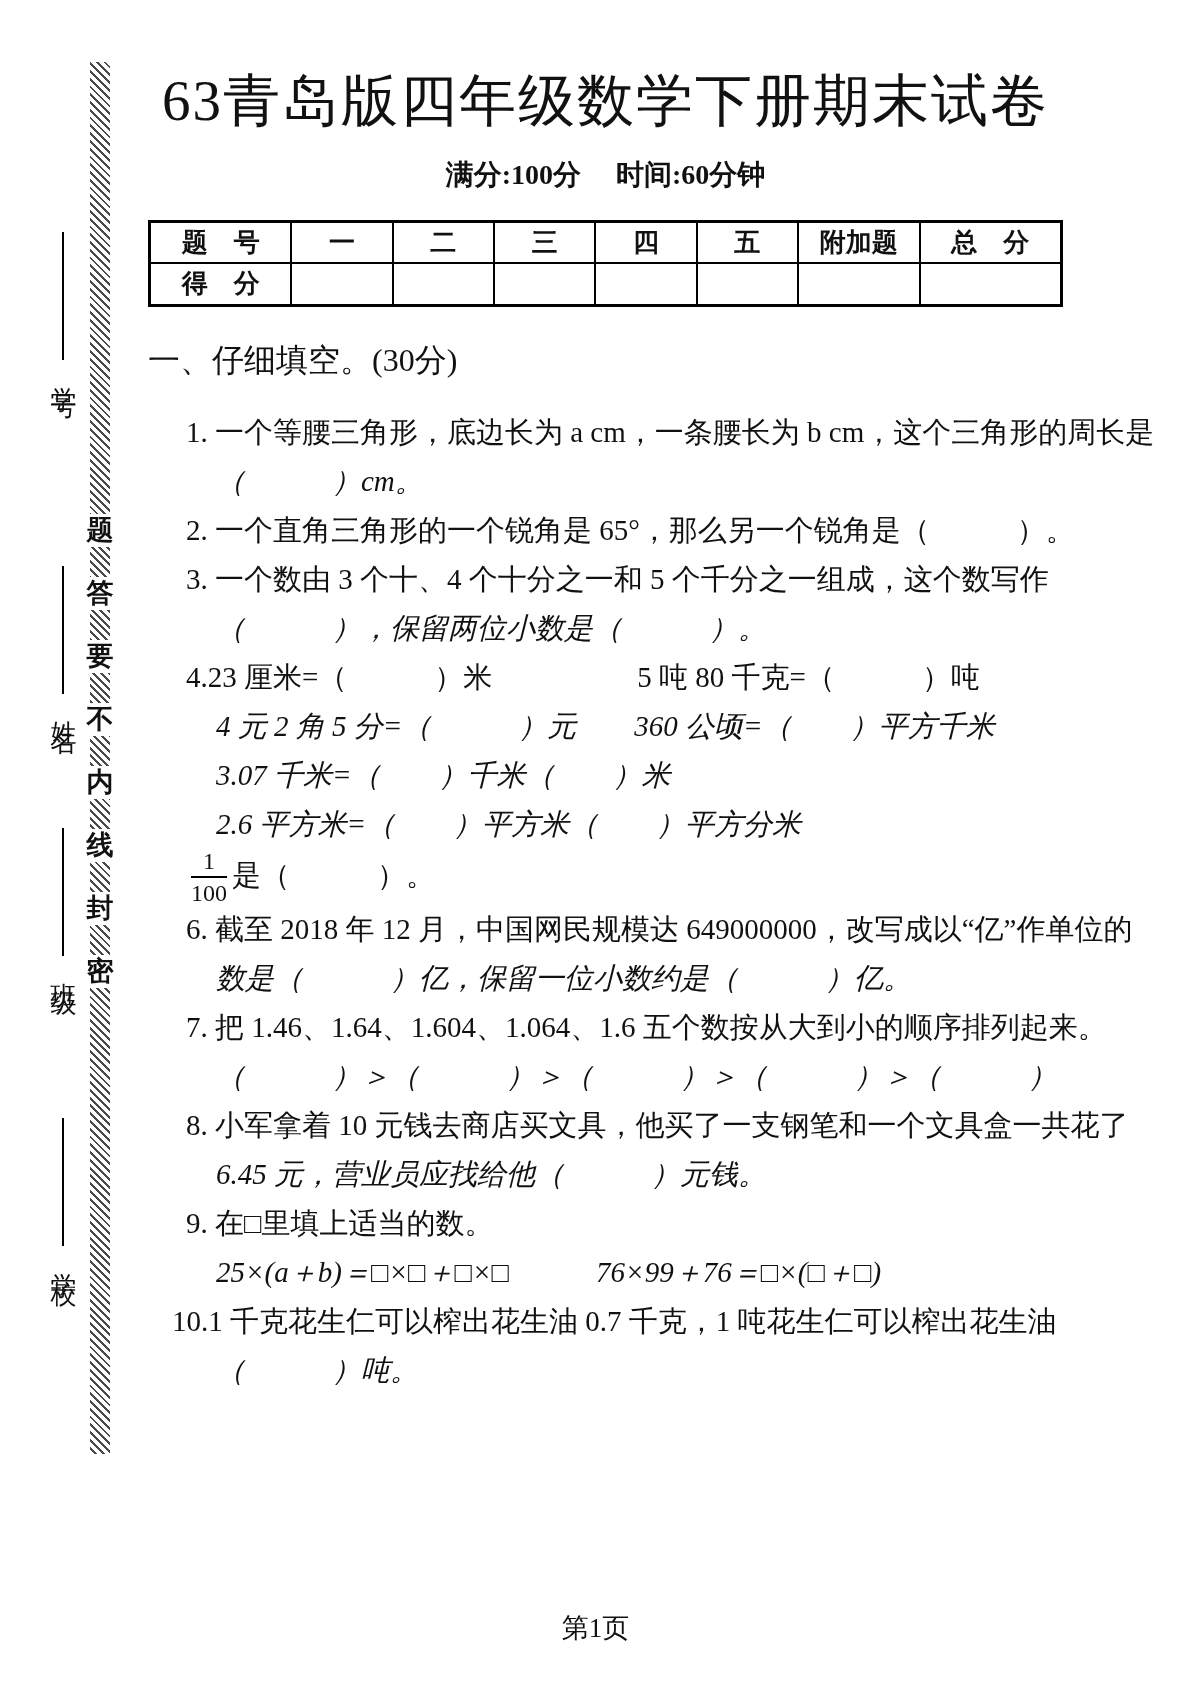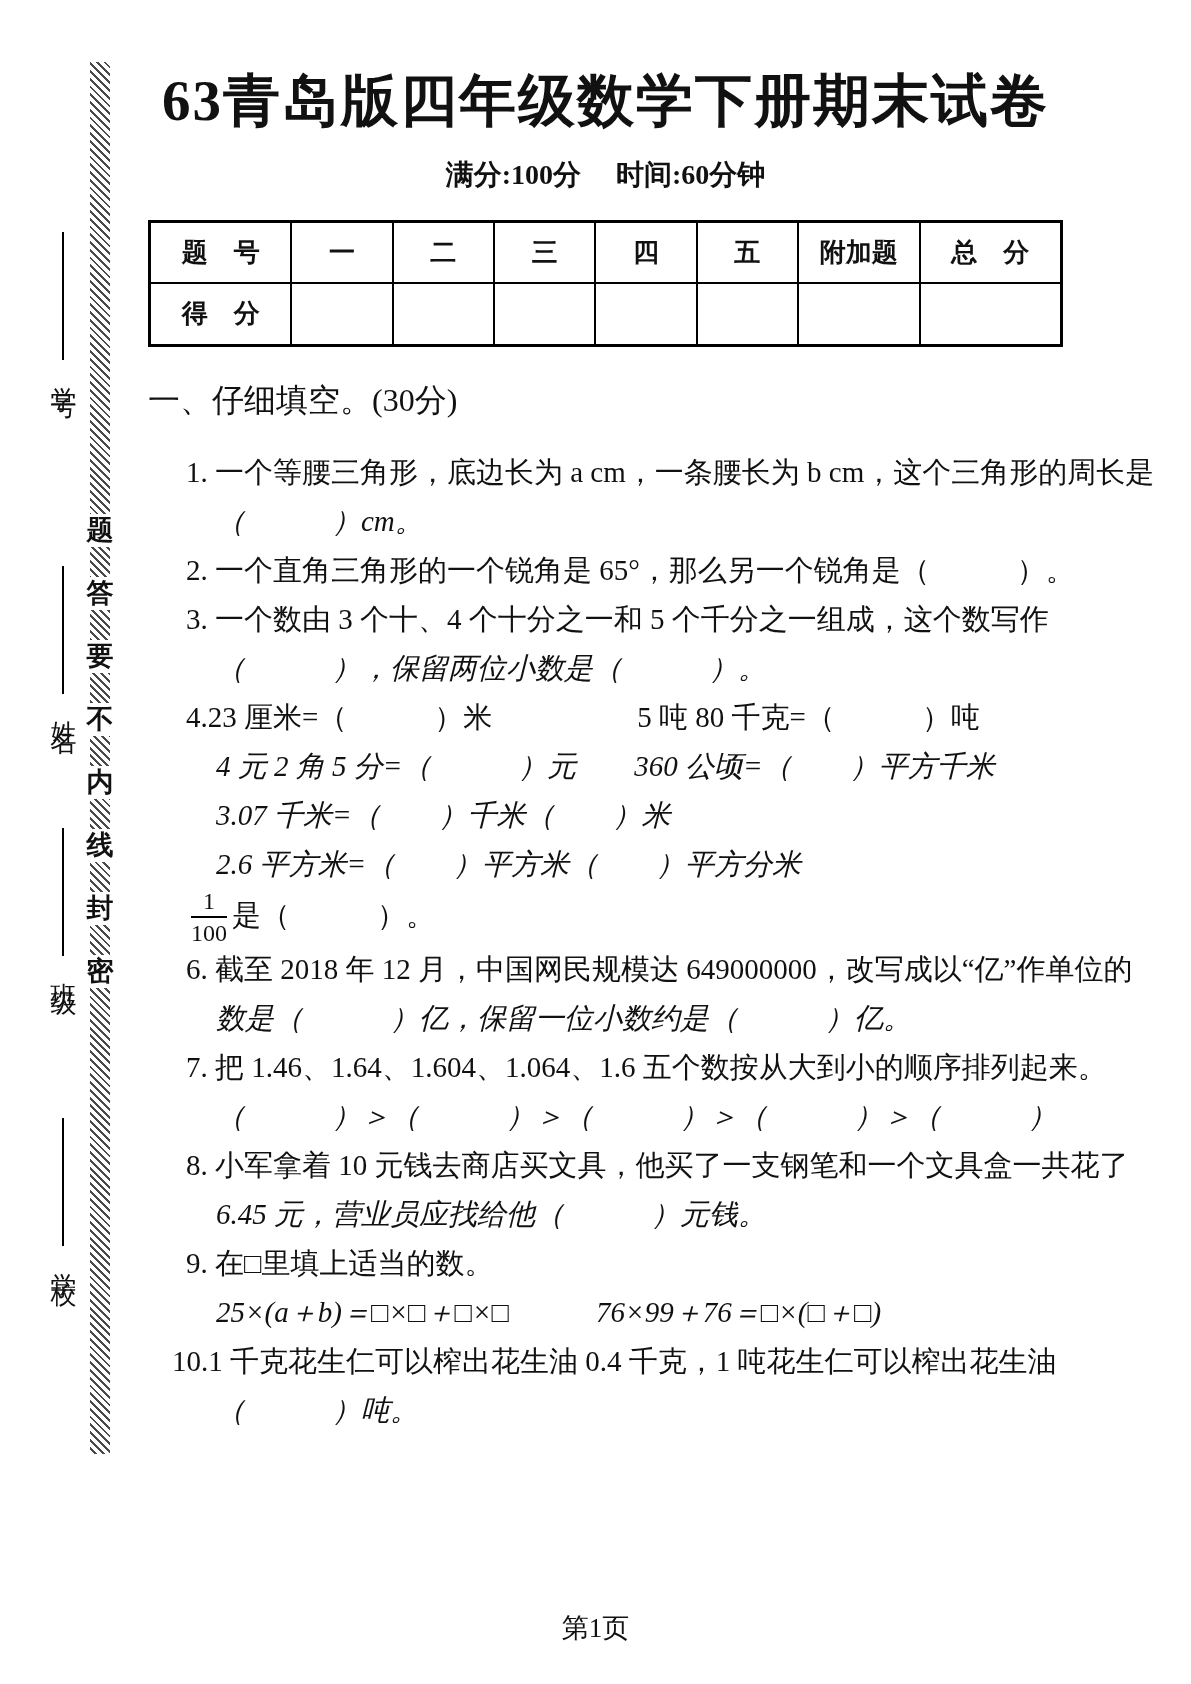--- a/index.html
+++ b/index.html
@@ -37,34 +37,34 @@
     font-size: 26px; letter-spacing: 8px; line-height: 1; margin-top: 6px;
   }
   .pos-xuehao { top: 232px; }
   .pos-xingming { top: 566px; }
   .pos-banji { top: 828px; }
   .pos-xuexiao { top: 1118px; }
 
   
   .main { position: absolute; left: 148px; top: 68px; width: 915px; }
   .title {
-    font-size: 57px; font-weight: 700; text-align: center;
+    font-size: 57px; font-weight: 400; text-align: center;
     letter-spacing: 2px; line-height: 1.15; white-space: nowrap;
   }
   .subtitle {
     display: flex; justify-content: center; gap: 35px;
     font-size: 28px; font-weight: 700; margin-top: 22px;
   }
 
   table.score {
     width: 100%; border-collapse: collapse; margin-top: 26px;
     border: 3px solid #000;
   }
   table.score td {
-    border: 2px solid #000; height: 62px;
+    border: 2px solid #000; height: 42px;
     text-align: center; vertical-align: middle;
     font-size: 26px; font-weight: 700;
   }
   td.c-label { width: 14%; }
   td.c-num   { width: 10%; }
   td.c-extra { width: 12%; }
   td.c-total { width: 14%; }
 
   .section-heading { font-size: 32px; margin-top: 32px; }
 
@@ -201,21 +201,21 @@
         <p class="line start">8. 小军拿着 10 元钱去商店买文具，他买了一支钢笔和一个文具盒一共花了</p>
         <p class="line cont">6.45 元，营业员应找给他（　　　）元钱。</p>
       </div>
 
       <div>
         <p class="line start">9. 在□里填上适当的数。</p>
         <p class="line cont">25×(a＋b)＝□×□＋□×□　　　76×99＋76＝□×(□＋□)</p>
       </div>
 
       <div>
-        <p class="line start2">10.1 千克花生仁可以榨出花生油 0.4 千克，1 吨花生仁可以榨出花生油</p>
+        <p class="line start2">10.1 千克花生仁可以榨出花生油 0.7 千克，1 吨花生仁可以榨出花生油</p>
         <p class="line cont">（　　　）吨。</p>
       </div>
 
     </div>
   </div>
 
   <div class="footer">第1页</div>
 </div>
 
 </body></html>

